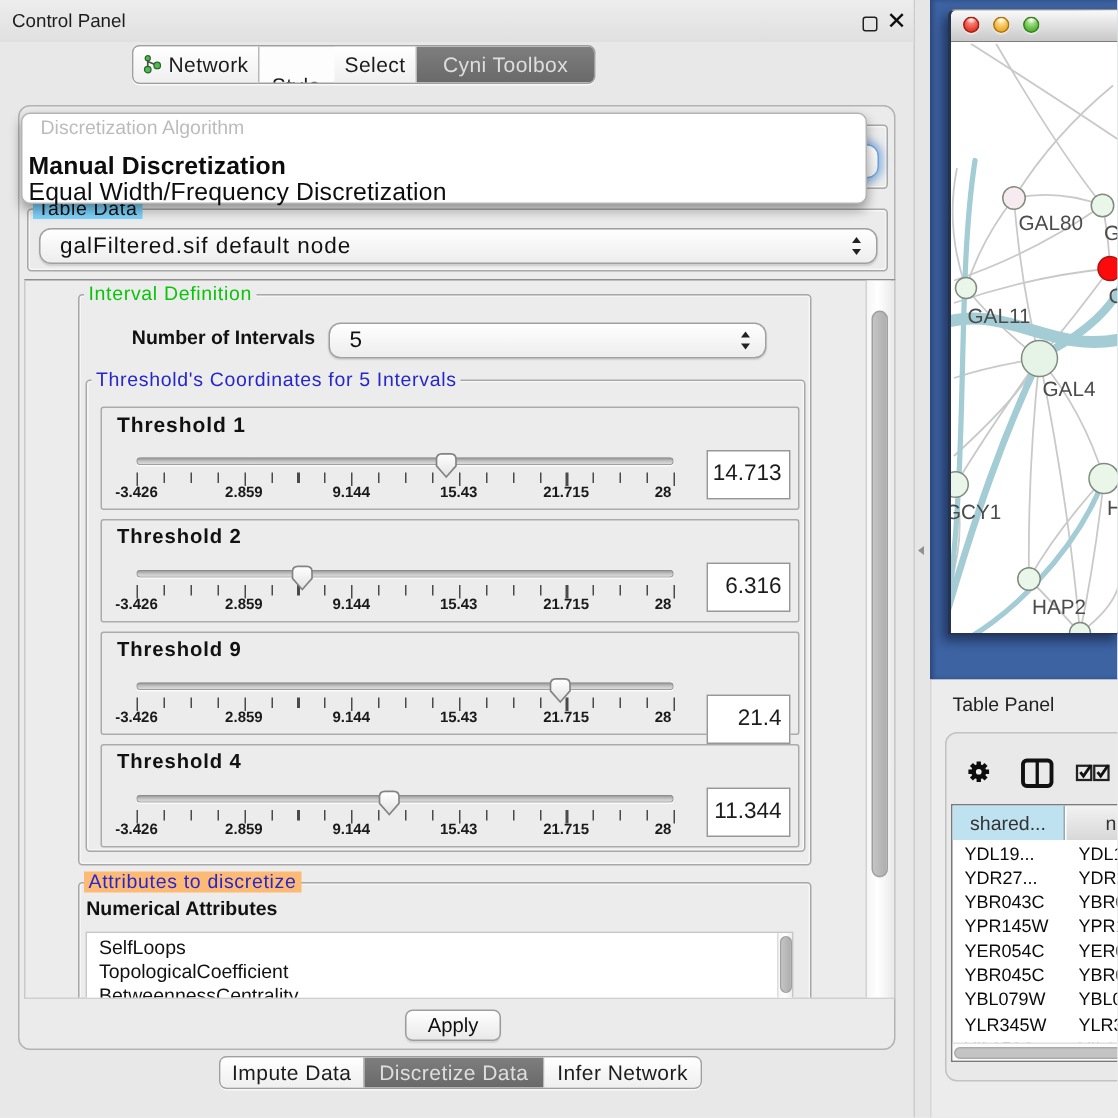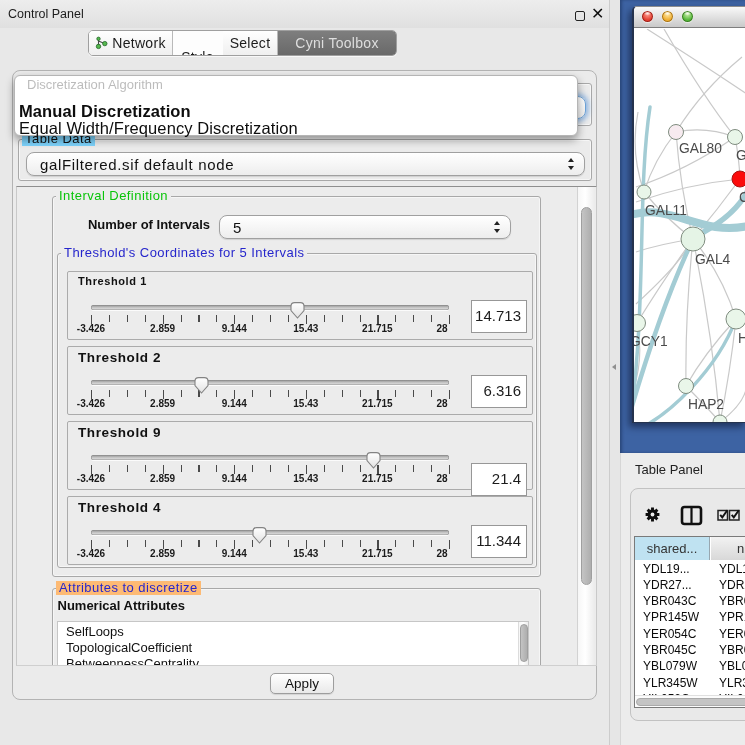--- a/index.html
+++ b/index.html
@@ -157,21 +157,21 @@
           <span class="group-label" style="color:#09c409; background:#ececec;">Interval Definition</span>
           <span class="bold-label" style="right:330px; top:19.5px;">Number of Intervals</span>
           <div class="combo" style="left:166px; top:18px; width:292px; height:24px;">
             <span class="combo-text">5</span>
             <span class="combo-arrows"></span>
           </div>
           <div class="group" id="thresholds-group" style="left:4px; top:56px; width:480px; height:315px;">
             <span class="group-label" style="color:#2626cc; background:#ececec;">Threshold's Coordinates for 5 Intervals</span>
 
           <div class="th-panel" style="top: 17px;">
-                <span class="bold-label" style="left: 10px; top: 2.8px; font-size: 11px; letter-spacing: 0.6px;">Threshold 1</span>
+                <span class="bold-label" style="left: 10px; top: 2.8px; font-size: 14px; letter-spacing: 0.6px;">Threshold 1</span>
                 <div style="position: absolute; left: 0px; top: 0px; width: 100%; height: 100%;">
                   <div class="slider-track" style="left: 23px; top: 32.5px; width: 358px;"></div>
                   <div class="tick" style="left: 23px; top: 43px; height: 8.5px;"></div>
                   <div class="tick" style="left: 40.9px; top: 43px; height: 6.5px;"></div>
                   <div class="tick" style="left: 58.8px; top: 43px; height: 6.5px;"></div>
                   <div class="tick" style="left: 76.7px; top: 43px; height: 6.5px;"></div>
                   <div class="tick" style="left: 94.6px; top: 43px; height: 8.5px;"></div>
                   <div class="tick" style="left: 112.5px; top: 43px; height: 6.5px;"></div>
                   <div class="tick" style="left: 130.4px; top: 43px; height: 6.5px;"></div>
                   <div class="tick" style="left: 148.3px; top: 43px; height: 6.5px;"></div>
@@ -352,20 +352,31 @@
         </div>
       </div>
 
       <div class="vscroll-track" style="left:564px; top:116px; width:17px; height:478px;">
         <div class="scroll-thumb" style="left:3px; top:20px; width:11px; height:378px;"></div>
       </div>
 
       <div id="apply-btn">Apply</div>
     </div>
 
+    <div id="bottom-tabs" class="segstrip" style="left:146px; top:704px; height:22px;">
+        <div class="seg" style="width: 96px;">
+          <span>Impute Data</span>
+        </div>
+        <div class="seg sel" style="width: 120px;">
+          <span>Discretize Data</span>
+        </div>
+        <div class="seg" style="width: 104px;">
+          <span>Infer Network</span>
+        </div>
+      </div>
   </div>
 
   <div id="splitter">
     <div id="splitter-arrow"></div>
   </div>
 
   <div id="right-region">
     <div id="desktop">
       <div id="net-window">
         <div id="net-titlebar">

